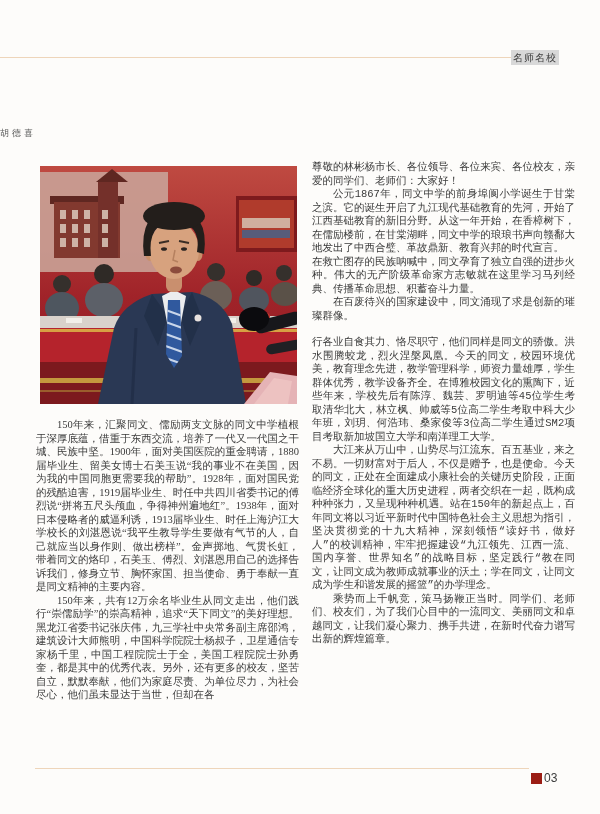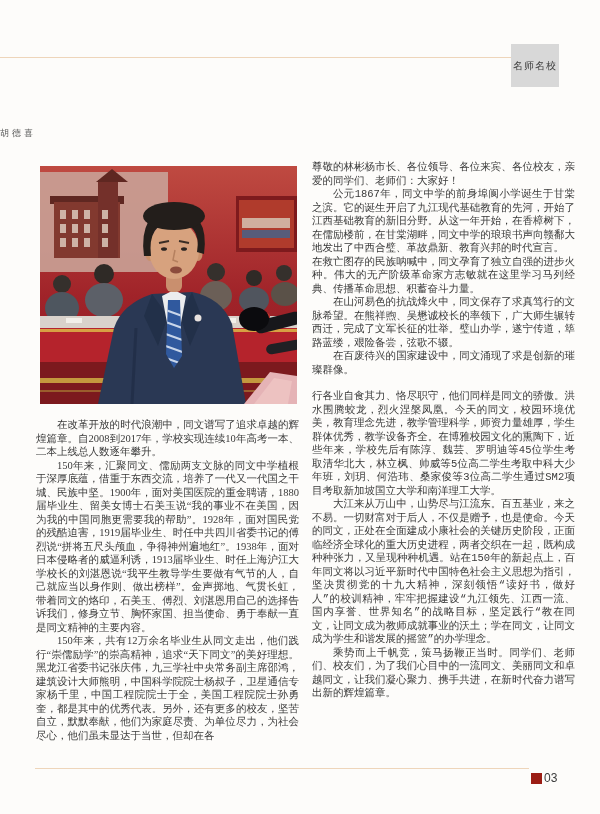--- a/index.html
+++ b/index.html
@@ -1,21 +1,21 @@
 <!DOCTYPE html>
 <html><head>
 <meta charset="utf-8">
 <style>
   html,body{margin:0;padding:0;background:#e9e7e4;}
   .page{position:relative;width:600px;height:814px;margin:0 auto;background:#fdfcfa;overflow:hidden;
         font-family:"Liberation Serif","DejaVu Serif",serif;}
   .header-rule{position:absolute;top:57px;left:0;width:556px;height:1px;background:#eed5ba;}
-  .section-badge{position:absolute;top:44px;left:511px;min-width:44px;height:15px;background:#d8d8d8;
+  .section-badge{position:absolute;top:50px;left:511px;min-width:44px;height:15px;background:#d8d8d8;
         color:#3c3c3c;font-size:10px;line-height:15px;text-align:center;letter-spacing:1px;
-        padding:14px 2px;font-family:"Liberation Sans","DejaVu Sans",sans-serif;}
+        padding:0 2px;font-family:"Liberation Sans","DejaVu Sans",sans-serif;}
   .article-title{position:absolute;top:84px;left:20px;right:20px;margin:0;text-align:center;
         font-size:26px;font-weight:bold;color:#2e3a46;letter-spacing:2px;}
   .article-author{position:absolute;top:127px;left:0;right:0;
         font-size:9px;color:#5a5a5a;letter-spacing:3px;}
   .col{position:absolute;width:263px;}
   .col-left{left:36px;top:166px;}
   .col-right{left:312px;top:161px;font-family:Liberation Mono, monospace;}
   figure{margin:0 0 0 4px;width:257px;}
   figure svg{display:block;}
   figcaption{margin-top:5px;font-size:9.5px;color:#4a4a4a;text-align:center;letter-spacing:2px;}
@@ -142,30 +142,28 @@
 
         <g>
           <rect x="214" y="150" width="48" height="13" rx="6" fill="#17171b" transform="rotate(-14 238 156)"></rect>
           <ellipse cx="214" cy="153" rx="15" ry="12" fill="#0b0b0e"></ellipse>
           <rect x="226" y="176" width="36" height="10" rx="5" fill="#202024" transform="rotate(-10 244 181)"></rect>
         </g>
         <polygon points="204,238 230,206 257,210 257,238" fill="#e5b3b6"></polygon>
         <polygon points="214,238 234,212 252,215 248,238" fill="#efc6c4" opacity="0.8"></polygon>
       </svg>
     </figure>
-    <p class="ind">在改革开放的时代浪潮中，同文谱写了追求卓越的辉煌篇章。自2008到2017年，学校实现连续10年高考一本、二本上线总人数逐年攀升。</p>
     <p class="ind">150年来，汇聚同文、儒励两支文脉的同文中学植根于深厚底蕴，借重于东西交流，培养了一代又一代国之干城、民族中坚。1900年，面对美国医院的重金聘请，1880届毕业生、留美女博士石美玉说“我的事业不在美国，因为我的中国同胞更需要我的帮助”。1928年，面对国民党的残酷迫害，1919届毕业生、时任中共四川省委书记的傅烈说“拼将五尺头颅血，争得神州遍地红”。1938年，面对日本侵略者的威逼利诱，1913届毕业生、时任上海沪江大学校长的刘湛恩说“我平生教导学生要做有气节的人，自己就应当以身作则、做出榜样”。金声掷地、气贯长虹，带着同文的烙印，石美玉、傅烈、刘湛恩用自己的选择告诉我们，修身立节、胸怀家国、担当使命、勇于奉献一直是同文精神的主要内容。</p>
     <p class="ind">150年来，共有12万余名毕业生从同文走出，他们践行“崇儒励学”的崇高精神，追求“天下同文”的美好理想。黑龙江省委书记张庆伟，九三学社中央常务副主席邵鸿，建筑设计大师熊明，中国科学院院士杨叔子，卫星通信专家杨千里，中国工程院院士于全，美国工程院院士孙勇奎，都是其中的优秀代表。另外，还有更多的校友，坚苦自立，默默奉献，他们为家庭尽责、为单位尽力，为社会尽心，他们虽未显达于当世，但却在各</p>
   </div>
 
   <div class="col col-right">
     <p>尊敬的林彬杨市长、各位领导、各位来宾、各位校友，亲爱的同学们、老师们：大家好！</p>
     <p class="ind">公元1867年，同文中学的前身埠阆小学诞生于甘棠之滨。它的诞生开启了九江现代基础教育的先河，开始了江西基础教育的新旧分野。从这一年开始，在香樟树下，在儒励楼前，在甘棠湖畔，同文中学的琅琅书声向赣鄱大地发出了中西合璧、革故鼎新、教育兴邦的时代宣言。</p>
     <p>在救亡图存的民族呐喊中，同文孕育了独立自强的进步火种。伟大的无产阶级革命家方志敏就在这里学习马列经典、传播革命思想、积蓄奋斗力量。</p>
-    <p class="ind">在山河易色的抗战烽火中，同文保存了求真笃行的文脉希望。在熊祥煦、吴懋诚校长的率领下，广大师生辗转西迁，完成了文军长征的壮举。璧山办学，遂宁传道，筚路蓝缕，艰险备尝，弦歌不辍。</p>
     <p class="ind">在百废待兴的国家建设中，同文涌现了求是创新的璀璨群像。</p>
     <p class="gap">行各业自食其力、恪尽职守，他们同样是同文的骄傲。洪水围腾蛟龙，烈火涅槃凤凰。今天的同文，校园环境优美，教育理念先进，教学管理科学，师资力量雄厚，学生群体优秀，教学设备齐全。在博雅校园文化的熏陶下，近些年来，学校先后有陈淳、魏芸、罗明迪等45位学生考取清华北大，林立枫、帅威等5位高二学生考取中科大少年班，刘玥、何浩玮、桑家俊等3位高二学生通过SM2项目考取新加坡国立大学和南洋理工大学。</p>
     <p class="ind">大江来从万山中，山势尽与江流东。百五基业，来之不易。一切财富对于后人，不仅是赠予，也是使命。今天的同文，正处在全面建成小康社会的关键历史阶段，正面临经济全球化的重大历史进程，两者交织在一起，既构成种种张力，又呈现种种机遇。站在150年的新起点上，百年同文将以习近平新时代中国特色社会主义思想为指引，坚决贯彻党的十九大精神，深刻领悟“读好书，做好人”的校训精神，牢牢把握建设“九江领先、江西一流、国内享誉、世界知名”的战略目标，坚定践行“教在同文，让同文成为教师成就事业的沃土；学在同文，让同文成为学生和谐发展的摇篮”的办学理念。</p>
     <p class="ind">乘势而上千帆竞，策马扬鞭正当时。同学们、老师们、校友们，为了我们心目中的一流同文、美丽同文和卓越同文，让我们凝心聚力、携手共进，在新时代奋力谱写出新的辉煌篇章。</p>
   </div>
 
   <div class="footer-rule"></div>
   <div class="page-number">
     <span class="sq"></span>
     <span>03</span>

